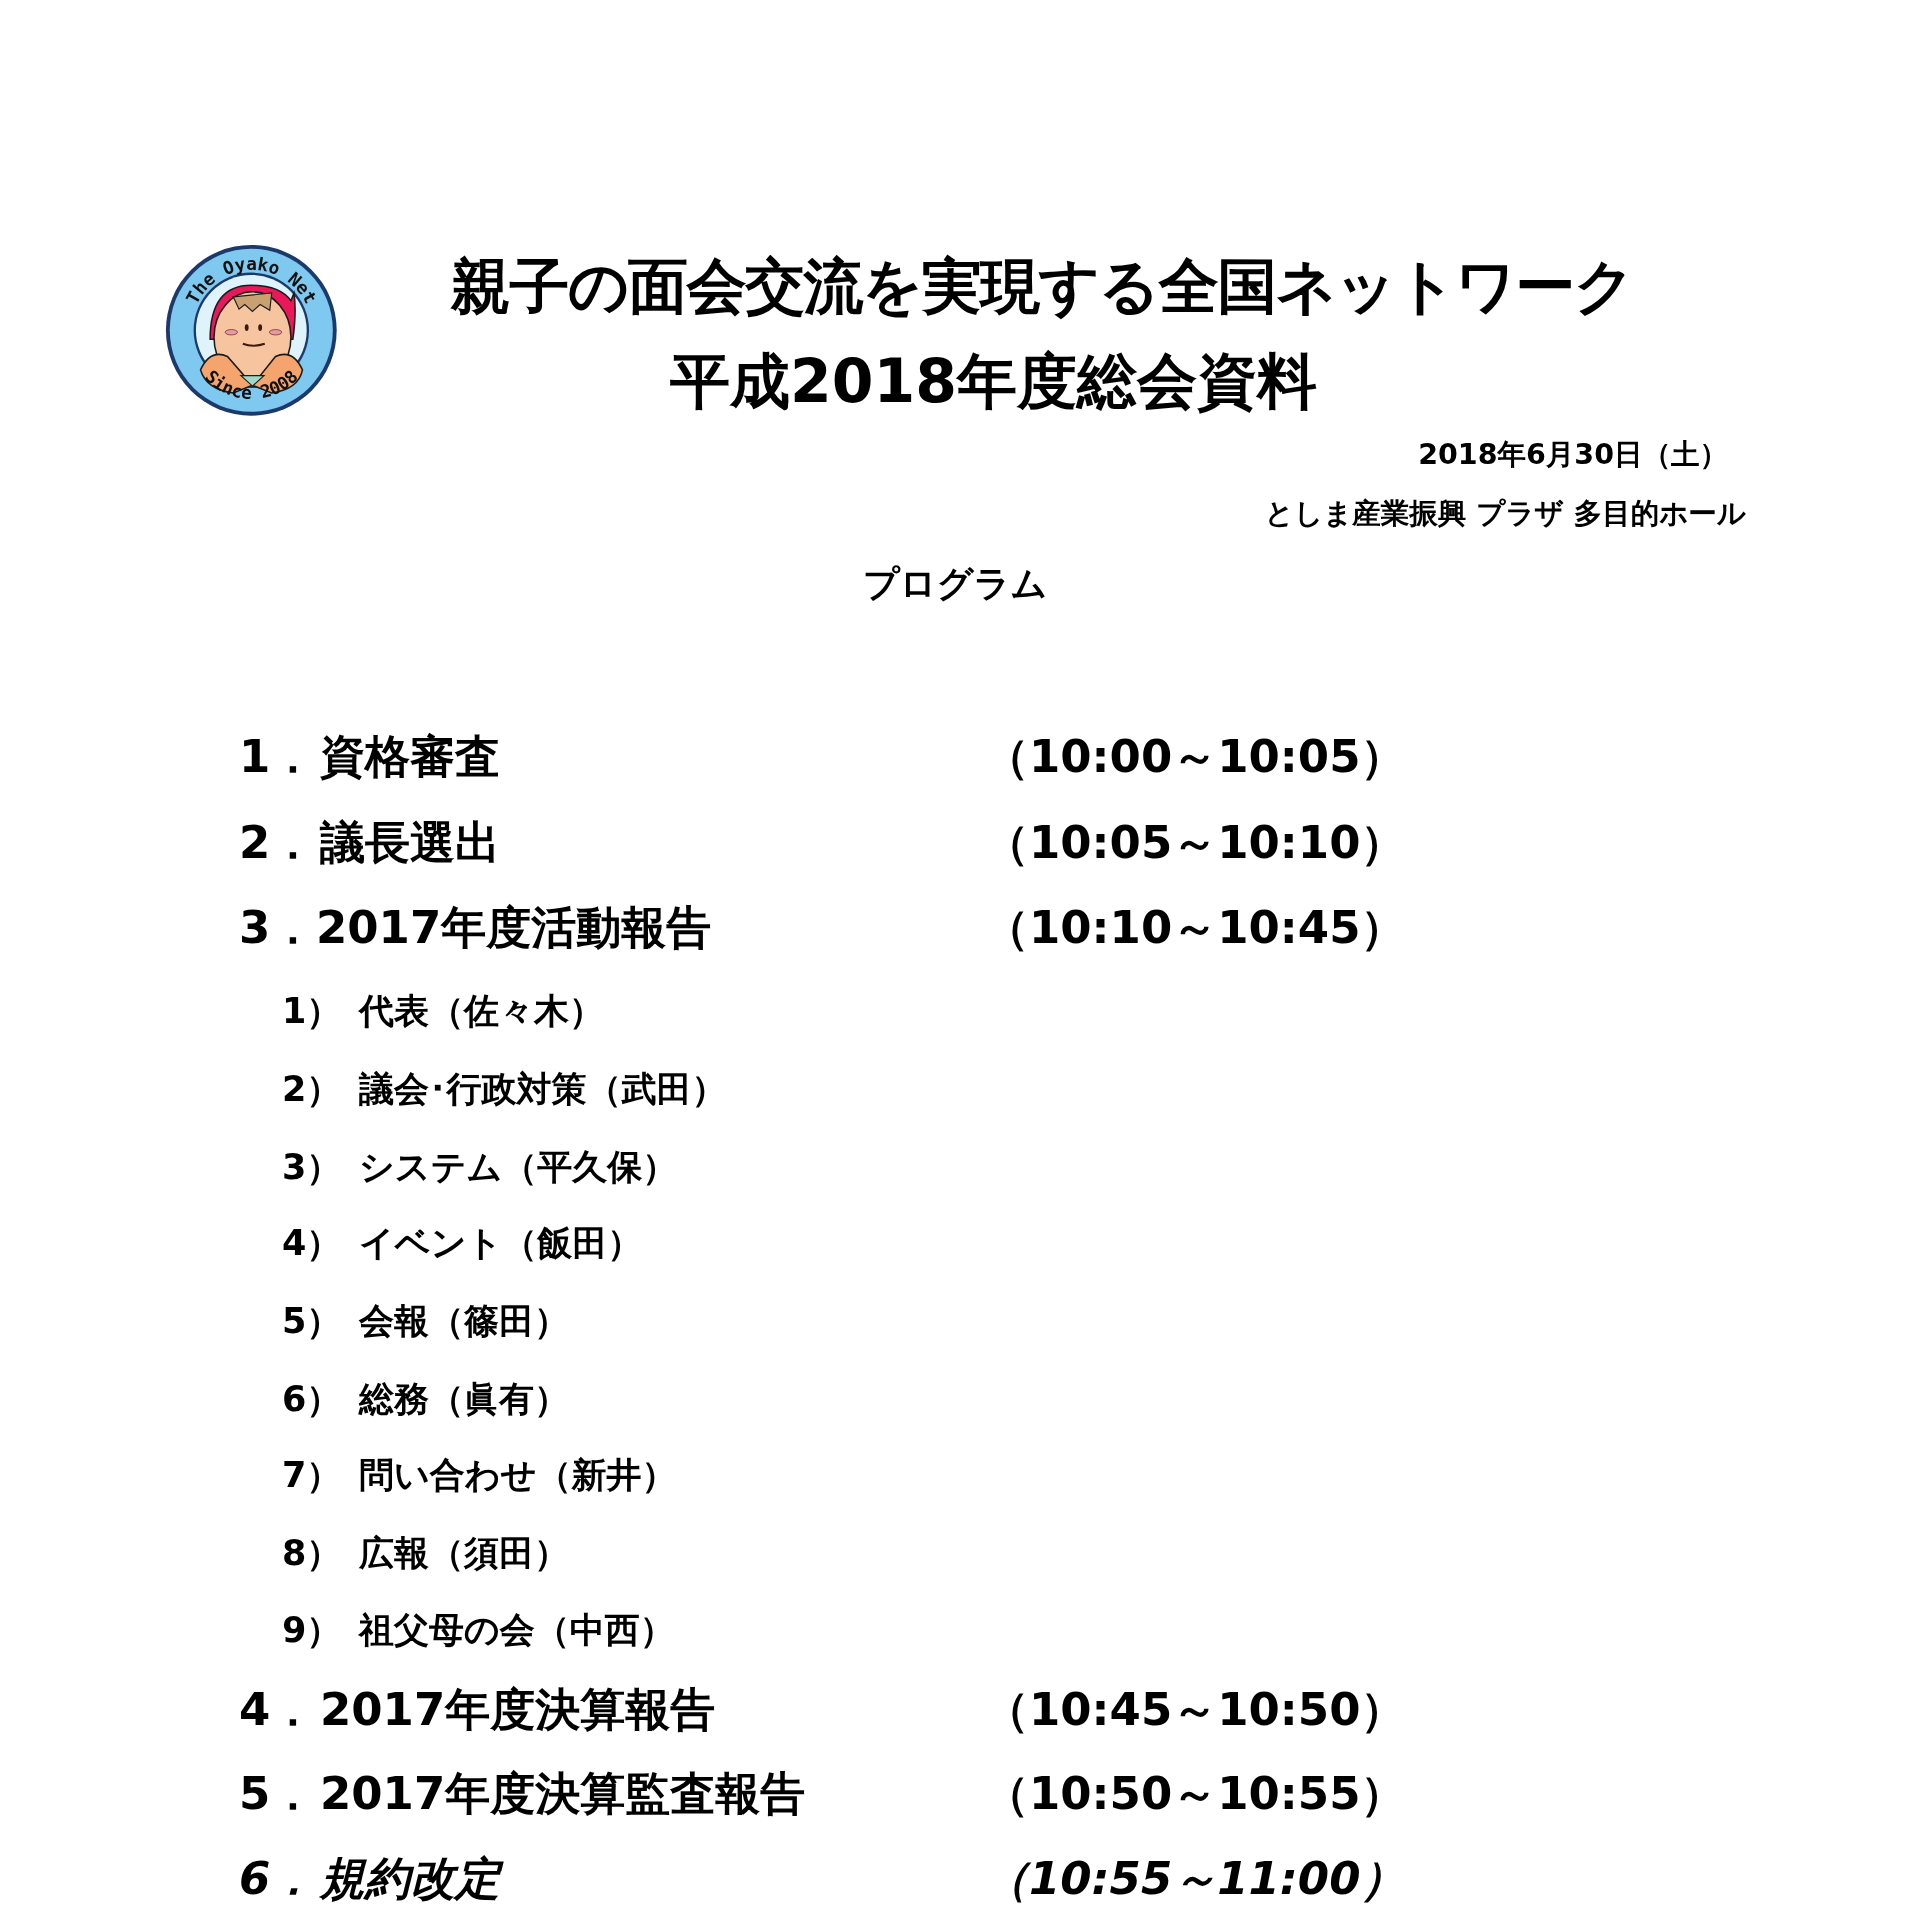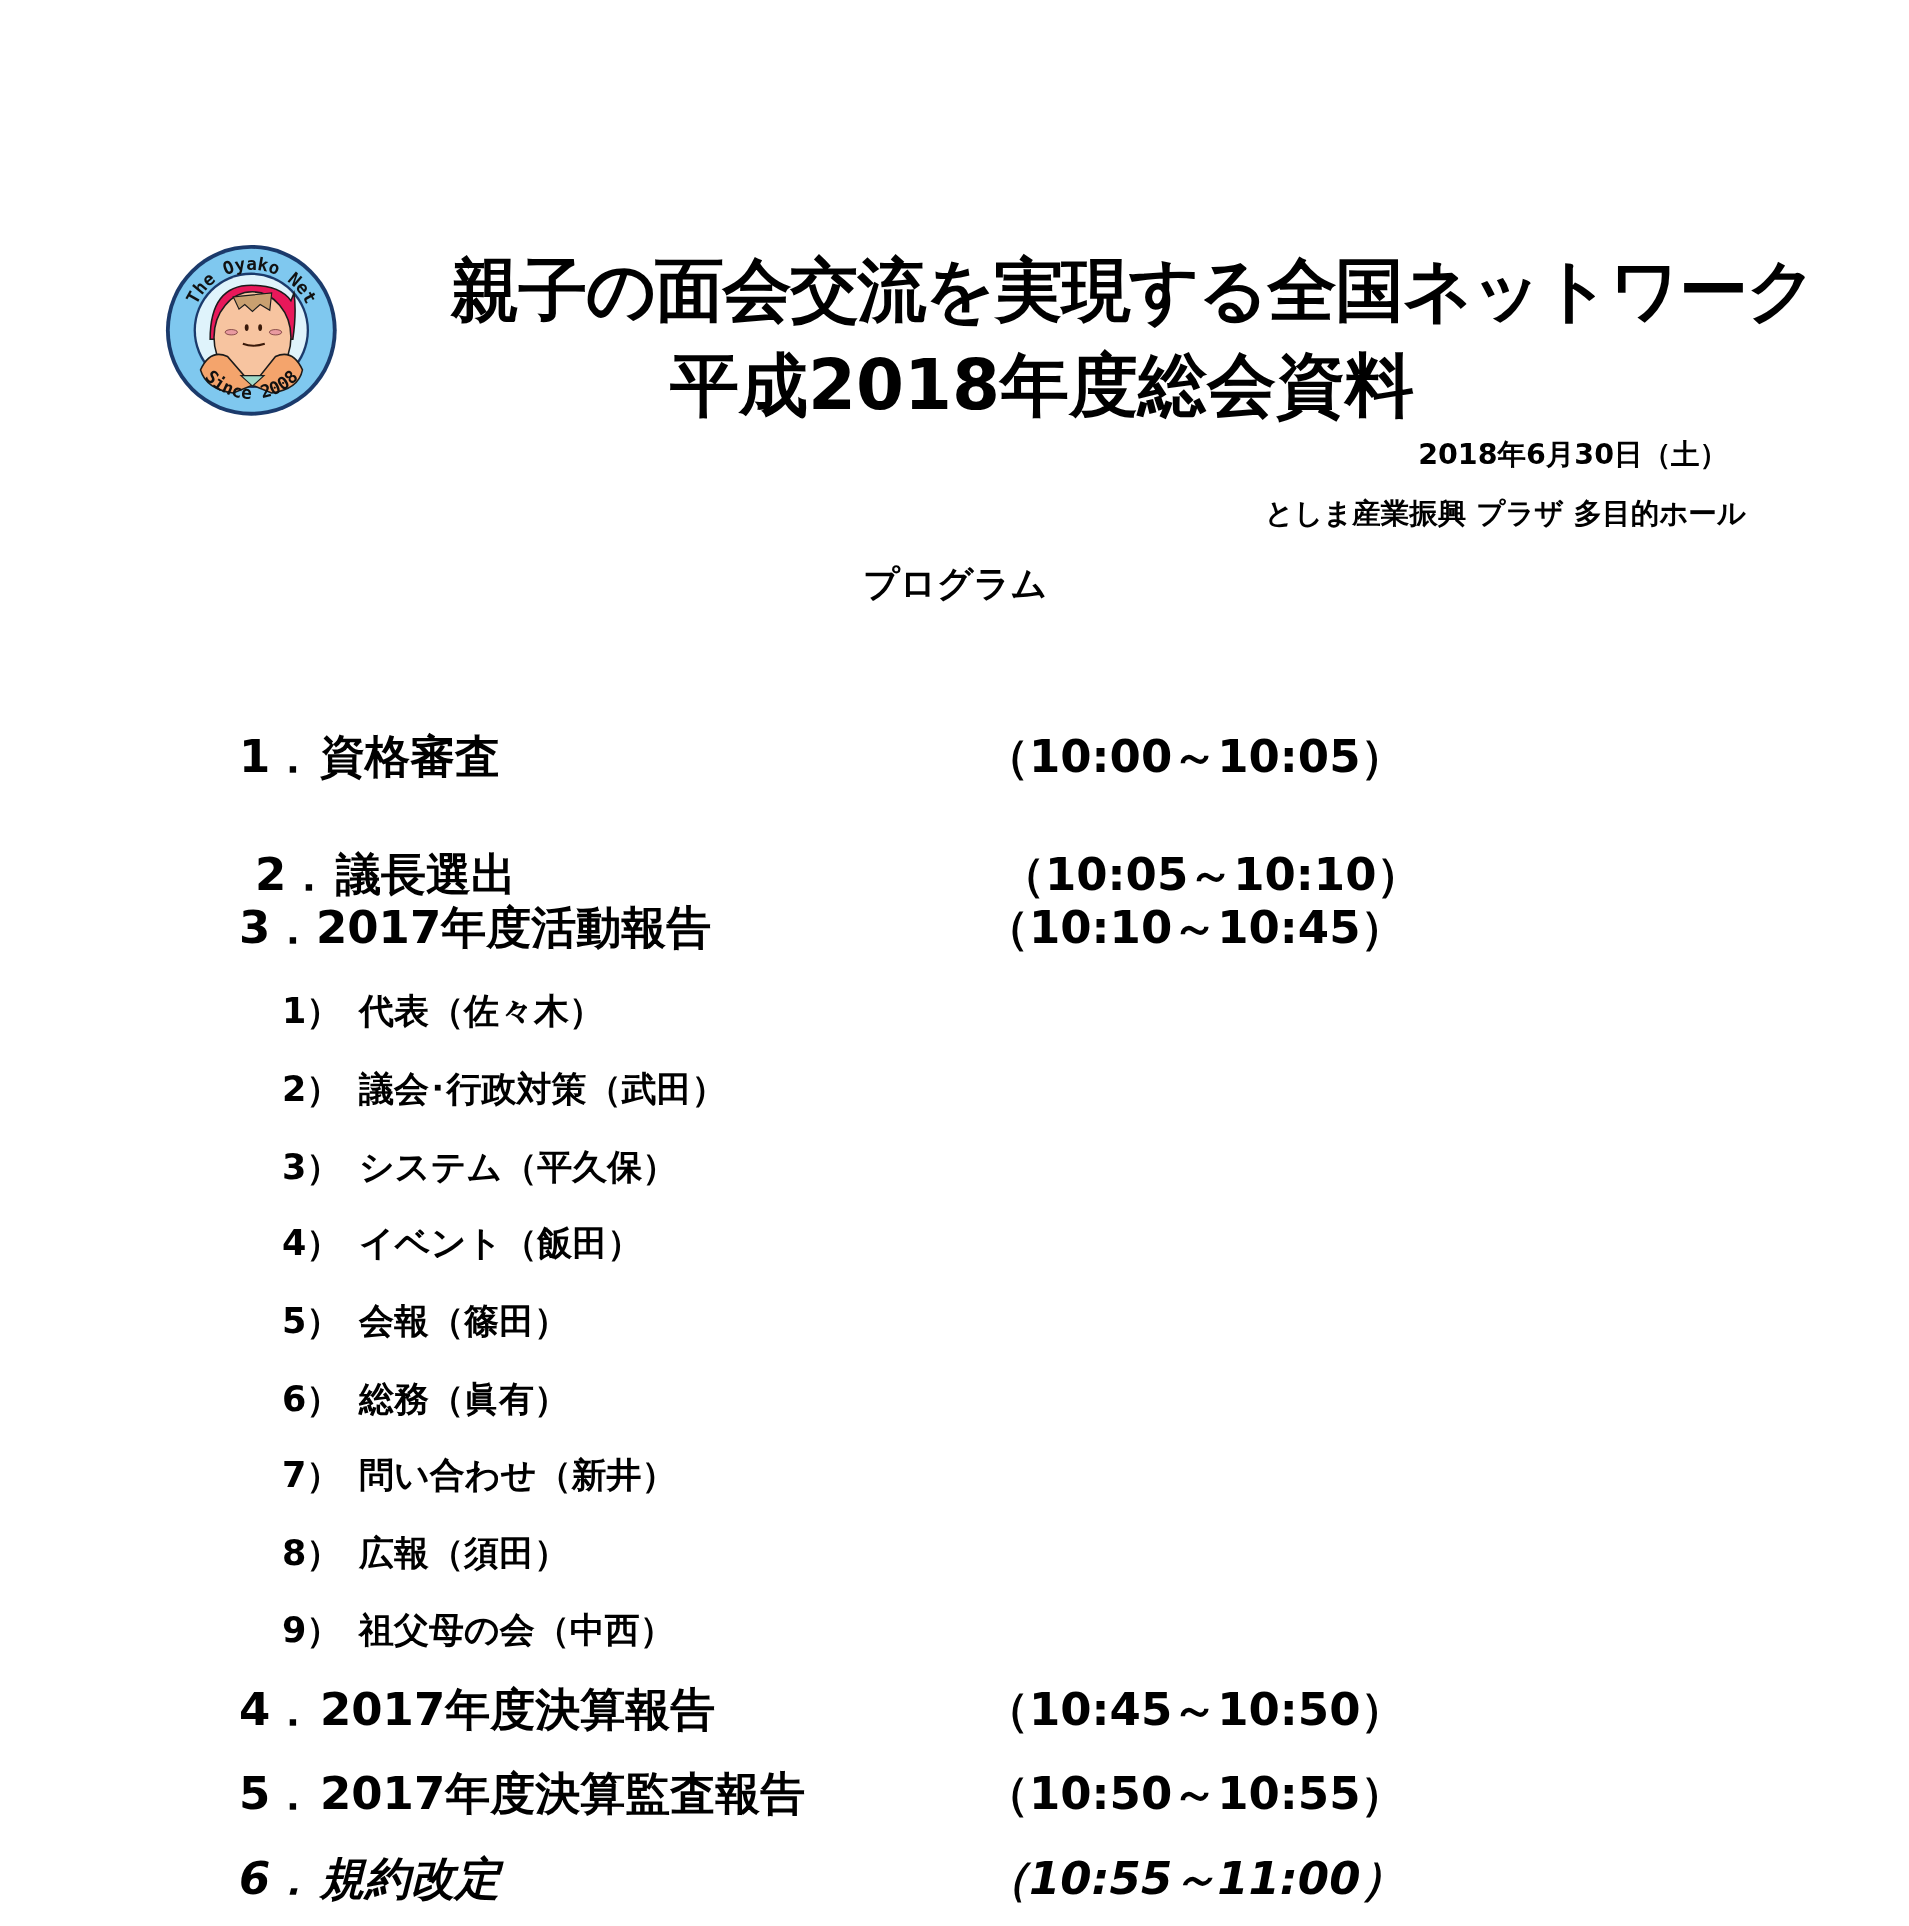--- a/index.html
+++ b/index.html
@@ -1,20 +1,20 @@
 <!DOCTYPE html>
 <html style="font-size:6.2px"><head>
 <meta charset="utf-8">
 <style>
   html, body { margin:0; padding:0; background:#ffffff; }
   body { width:1910px; height:2703px; position:relative; overflow:hidden;
          font-family:"DejaVu Sans", "Liberation Sans", sans-serif; color:#000; }
   .abs { position:absolute; white-space:nowrap; font-weight:bold; line-height:1; }
   #logo { position:absolute; left:164px; top:243px; width:175px; height:175px; }
-  .title { font-size:69px; left:0; width:1910px; text-align:center; }
+  .title { font-size:60px; left:0; width:1910px; text-align:center; }
   #title1 { top:256px; left:451px; width:1075px; text-align:left; letter-spacing:-1.5px; }
   #title2 { top:351px; left:670px; width:639px; text-align:left; }
   .right { text-align:left; }
   #date { top:441px; right:182px; font-size:28.5px; }
   #venue { top:500px; right:164px; font-size:28.5px; }
   #program-heading { top:566px; left:863px; font-size:36px; }
   .main-row { position:absolute; left:239px; height:50px; font-weight:bold; font-size:45px; line-height:1; white-space:nowrap; }
   .main-row .num { display:inline-block; width:81px; }
   .main-row .label { display:inline-block; }
   .main-row .time { position:absolute; left:745px; top:0; }
@@ -67,21 +67,21 @@
 
 <div id="date" class="abs right">2018年6月30日（土）</div>
 <div id="venue" class="abs right">としま産業振興 プラザ 多目的ホール</div>
 
 <div id="program-heading" class="abs">プログラム</div>
 
 <div class="main-row" style="top:734px;">
   <span class="num">1．</span><span class="label">資格審査</span>
   <span class="time">（10:00～10:05）</span>
 </div>
-<div class="main-row" style="top:852px;margin-left:16px;">
+<div class="main-row" style="top:820px;">
   <span class="num">2．</span><span class="label">議長選出</span>
   <span class="time">（10:05～10:10）</span>
 </div>
 <div class="main-row" style="top:905px;">
   <span class="num" style="width:77px">3．</span><span class="label">2017年度活動報告</span>
   <span class="time">（10:10～10:45）</span>
 </div>
 
 <div class="sub-row" style="top:994px;">
   <span class="num">1）</span><span>代表（佐々木）</span>

